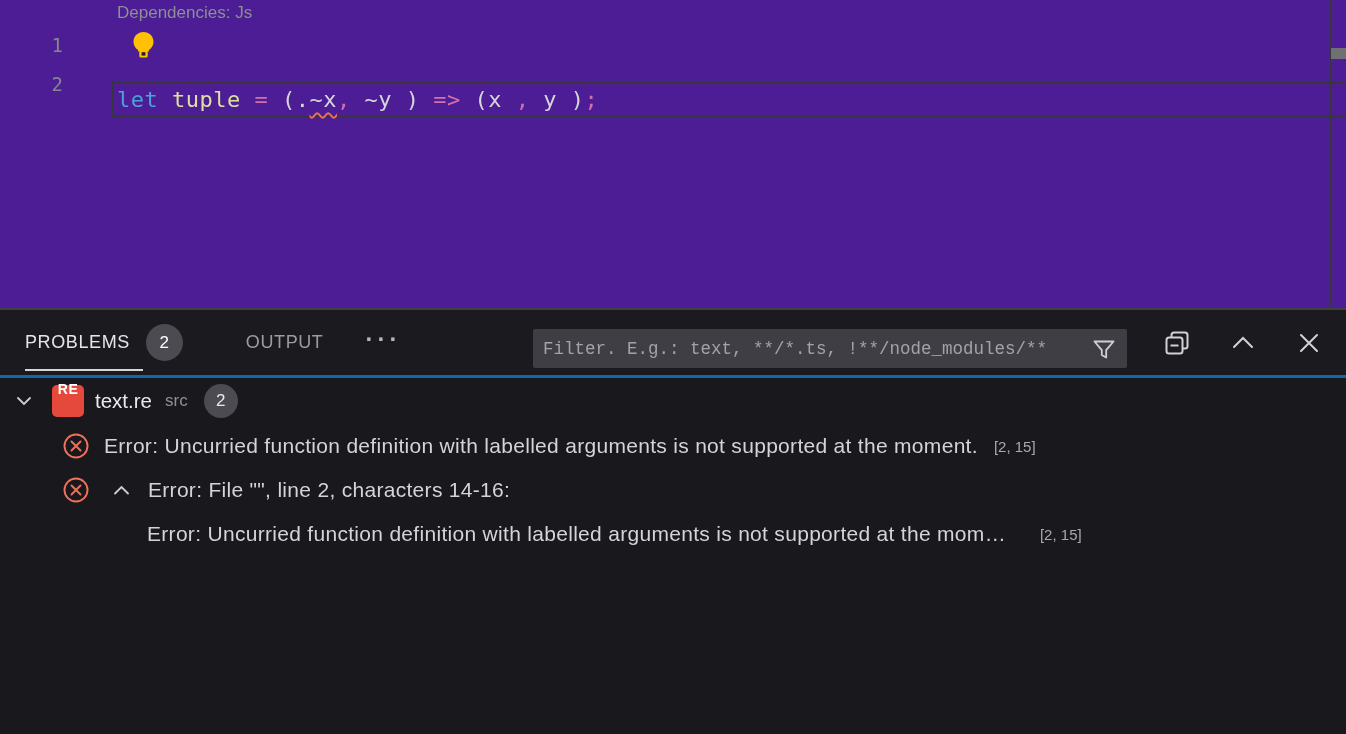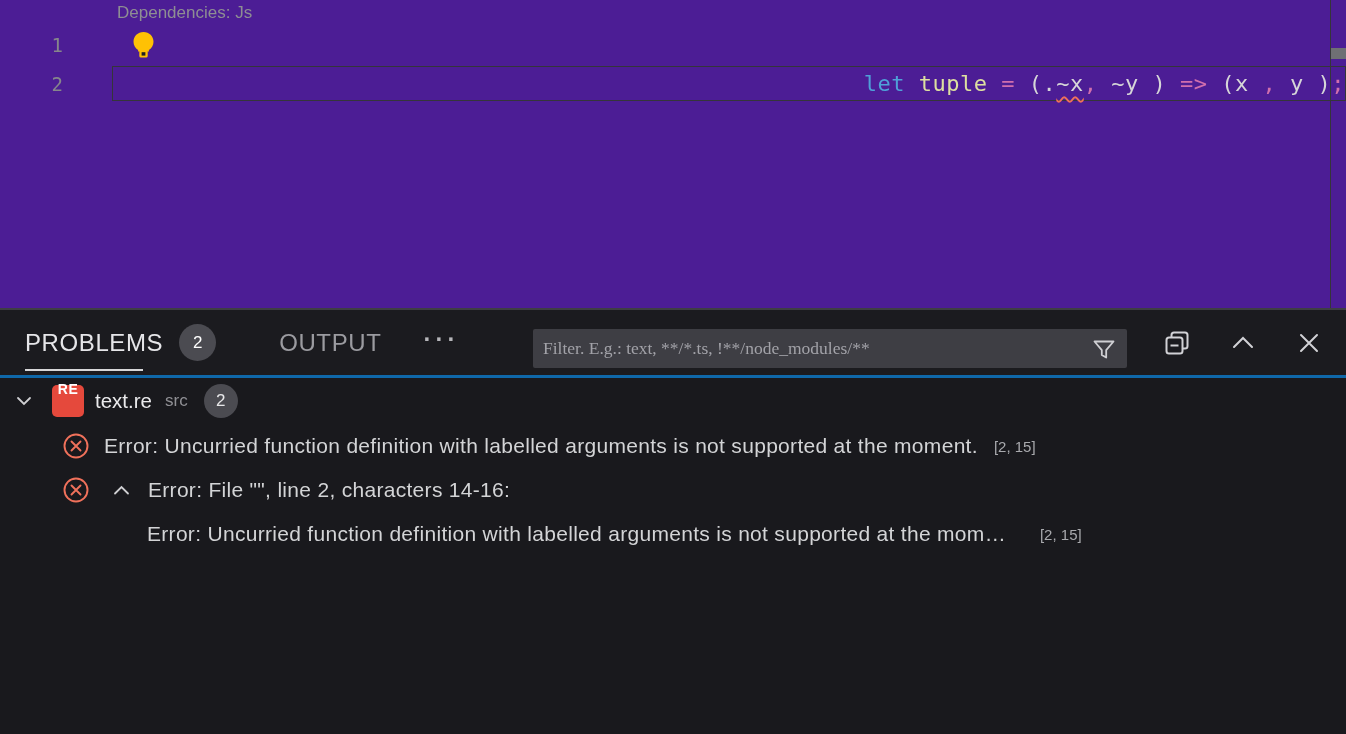--- a/index.html
+++ b/index.html
@@ -6,52 +6,52 @@
   html,body { width:1346px; height:734px; overflow:hidden; background:#19191d;
               font-family:"Liberation Sans", sans-serif; }
 
   
   .editor { position:absolute; left:0; top:0; width:1346px; height:308px; background:#4c1d95; }
   .codelens { position:absolute; left:117px; top:3px; font-size:17px; color:#8e8e93; cursor:pointer; }
   .line-num { position:absolute; left:0; width:63px; text-align:right; color:#86868b;
               font-family:"DejaVu Sans Mono", monospace; font-size:19px; }
   .ln1 { top:34px; } .ln2 { top:73px; }
   .lightbulb { position:absolute; left:131px; top:31px; width:25px; height:27px; cursor:pointer; }
-  .code-line { position:absolute; left:112px; top:66px; right:0; height:35px;
+  .code-line { position:absolute; left:112px; top:82px; right:0; height:35px;
                border:1px solid #35353a; display:flex; align-items:center; padding-left:4px;
                font-family:"DejaVu Sans Mono", monospace; font-size:22px; letter-spacing:0.5px;
-               white-space:pre; cursor:text;justify-content:flex-end; }
+               white-space:pre; cursor:text; }
   .c-plain { color:#d6d6d8; }
   .c-kw    { color:#4fa0d8; }
   .c-fn    { color:#dde0a0; }
   .c-op    { color:#d16fad; }
   .squiggle { text-decoration:underline wavy #f0705a 2px; text-underline-offset:5px;
               text-decoration-skip-ink:none; }
   .sb-track  { position:absolute; right:15px; top:0; width:1px; height:308px; background:#35353a; }
   .sb-handle { position:absolute; right:0; top:48px; width:15px; height:11px; background:#6f6f74; }
 
   
   .panel-divider { position:absolute; left:0; top:308px; width:1346px; height:2px; background:#3e3e43; }
   .panel-header { position:absolute; left:0; top:310px; width:1346px; height:65px; background:#1b1b1f; }
   .tabs { position:absolute; left:25px; top:0; height:65px; display:flex; align-items:center; }
   .tab { display:flex; align-items:center; cursor:pointer; }
-  .tab-label { font-size:24px; letter-spacing:0.6px; }
+  .tab-label { font-size:18px; letter-spacing:0.6px; }
   .tab.active .tab-label { color:#e6e6e9; }
   .tab.inactive .tab-label { color:#9b9ba0;margin-left:23px; }
   .tab-badge { margin-left:16px; width:37px; height:37px; border-radius:50%; background:#4b4b51;
                color:#ffffff; font-size:17px; display:flex; align-items:center; justify-content:center; }
   .tab + .tab { margin-left:40px; }
   .more-actions { margin-left:42px; color:#b6b6ba; font-size:24px; font-weight:bold;
                   letter-spacing:4px; cursor:pointer; line-height:20px; padding-bottom:8px; }
   .tab-underline { position:absolute; left:25px; top:59px; width:118px; height:2px; background:#d7d7d9; }
 
   .filter-box { position:absolute; left:533px; top:19px; width:594px; height:39px;
                 background:#3e3e44; border-radius:2px; display:flex; align-items:center; padding:0 10px; }
   .filter-box input { flex:1; background:transparent; border:none; outline:none;
-                      font-family:Liberation Serif, serif; font-size:17.5px; color:#cccccc; }
+                      font-family:Liberation Mono, monospace; font-size:17.5px; color:#cccccc; }
   .filter-box input::placeholder { color:#a2a2a8; opacity:1; }
   .funnel { width:26px; height:26px; flex:0 0 auto; cursor:pointer; }
 
   .panel-actions { position:absolute; right:22px; top:0; height:65px; display:flex;
                    align-items:center; gap:36px; }
   .icon-btn { width:30px; height:30px; display:flex; align-items:center; justify-content:center; cursor:pointer; }
 
   .panel-blue { position:absolute; left:0; top:375px; width:1346px; height:3px; background:#0f68a9; }
 
   

